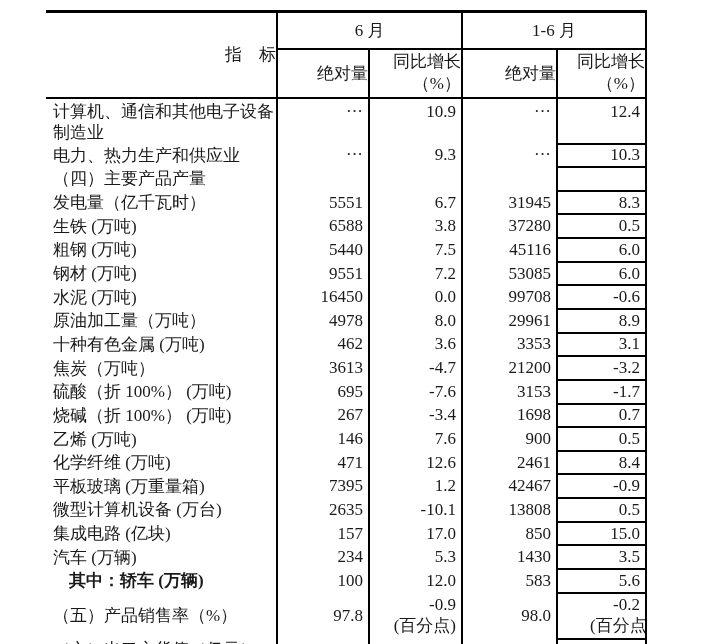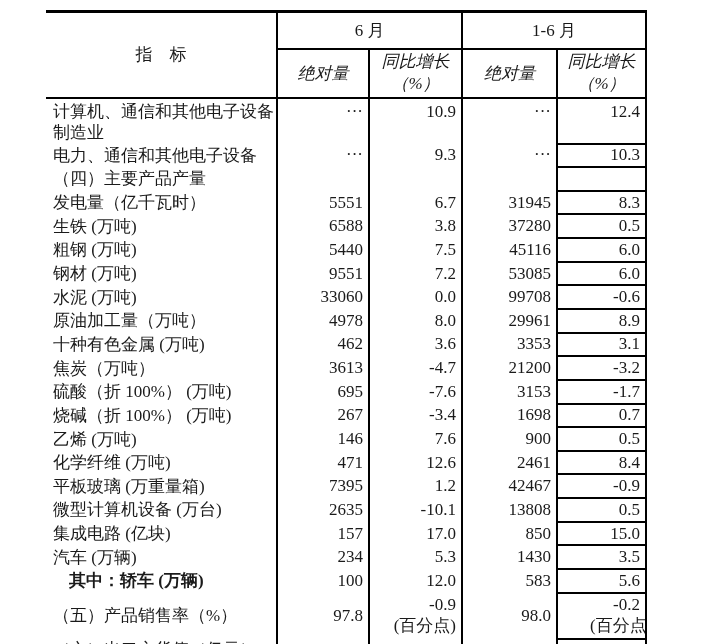--- a/index.html
+++ b/index.html
@@ -9,23 +9,23 @@
   }
   table.stats{
     position:absolute;left:46px;top:10px;width:600px;
     table-layout:fixed;border-collapse:collapse;
     border-top:3.5px solid #000;
   }
   th,td{margin:0;padding:0;overflow:hidden;}
   th{font-weight:normal;font-size:17px;vertical-align:middle;}
   th,td{border-right:2px solid #000;}
   tr.h1{height:37px;}
-  tr.h2{height:49px;font-style:italic;}
+  tr.h2{height:49px;}
   th.grp{border-bottom:2px solid #000;}
-  tr.h2 th, th.ind{border-bottom:2.5px solid #000;}
+  tr.h2 th, th.ind{border-bottom:2.5px solid #000;text-align:right;}
   th .hl{line-height:22px;}
   td{font-size:17px;vertical-align:middle;}
   td.c1{text-align:left;padding-left:7px;white-space:nowrap;}
   td.c1.indent{padding-left:23px;font-weight:bold;}
   td.c2,td.c3,td.c4,td.c5{text-align:right;padding-right:5px;white-space:nowrap;}
   tbody td.c5{border-bottom:2px solid #000;padding-left:32px;}
   tr.row-normal{height:23.65px;}
   tr.row-tall{height:45px;}
   tr.row-tall td{vertical-align:top;padding-top:2px;line-height:21.5px;}
   tr.row-five{height:46px;}
@@ -69,21 +69,21 @@
           <td class="c1">
             <div>计算机、通信和其他电子设备</div>
             <div>制造业</div>
           </td>
           <td class="c2">···</td>
           <td class="c3">10.9</td>
           <td class="c4">···</td>
           <td class="c5">12.4</td>
         </tr>
         <tr class="row-normal">
-          <td class="c1">电力、通信和其他电子设备</td>
+          <td class="c1">电力、热力生产和供应业</td>
           <td class="c2">···</td>
           <td class="c3">9.3</td>
           <td class="c4">···</td>
           <td class="c5">10.3</td>
         </tr>
         <tr class="row-normal">
           <td class="c1">（四）主要产品产量</td>
           <td class="c2"></td>
           <td class="c3"></td>
           <td class="c4"></td>
@@ -112,21 +112,21 @@
         </tr>
         <tr class="row-normal">
           <td class="c1">钢材 (万吨)</td>
           <td class="c2">9551</td>
           <td class="c3">7.2</td>
           <td class="c4">53085</td>
           <td class="c5">6.0</td>
         </tr>
         <tr class="row-normal">
           <td class="c1">水泥 (万吨)</td>
-          <td class="c2">33060</td>
+          <td class="c2">16450</td>
           <td class="c3">0.0</td>
           <td class="c4">99708</td>
           <td class="c5">-0.6</td>
         </tr>
         <tr class="row-normal">
           <td class="c1">原油加工量（万吨）</td>
           <td class="c2">4978</td>
           <td class="c3">8.0</td>
           <td class="c4">29961</td>
           <td class="c5">8.9</td>

